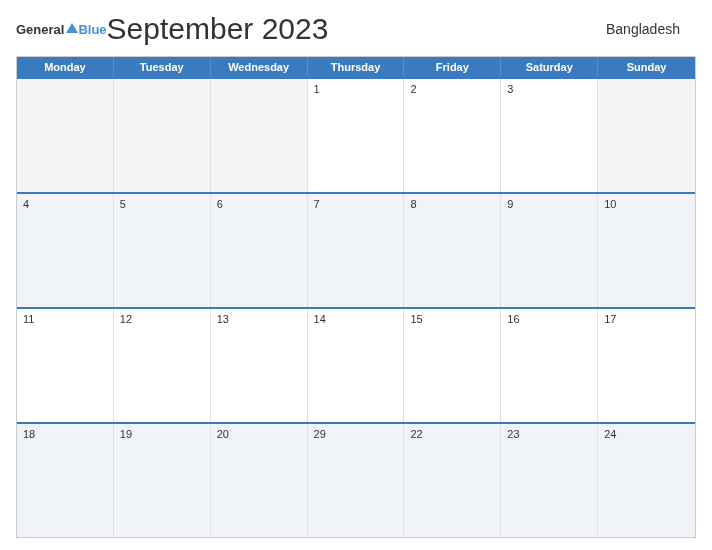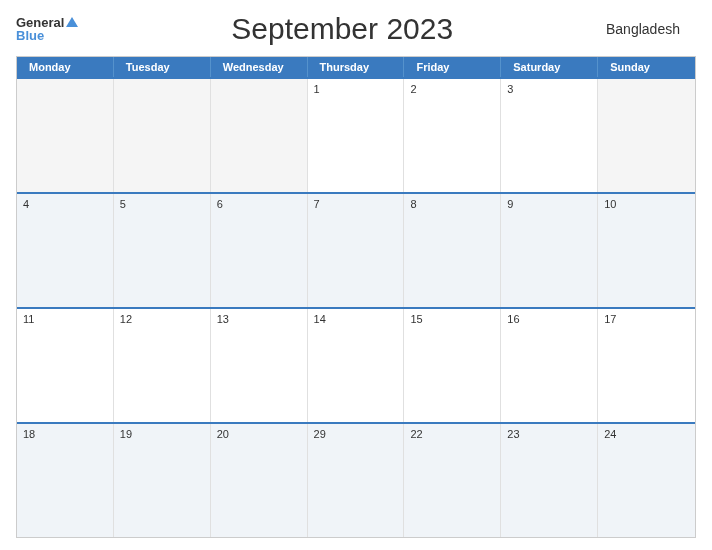--- a/index.html
+++ b/index.html
@@ -18,21 +18,21 @@
       flex-direction: column;
     }
     .header {
       display: flex;
       align-items: center;
       justify-content: space-between;
       margin-bottom: 10px;
     }
     .logo {
       display: flex;
-      flex-direction: column;
+      flex-direction: row;
       align-items: flex-start;
     }
     .logo-text-general {
       font-size: 13px;
       font-weight: bold;
       color: #333;
       line-height: 1;
     }
     .logo-text-blue {
       font-size: 13px;
@@ -49,21 +49,20 @@
       border-bottom: 10px solid #4a90d9;
       margin-left: 2px;
       vertical-align: middle;
       position: relative;
       top: -1px;
     }
     .title {
       font-size: 30px;
       font-weight: normal;
       color: #333;
-      text-align: center;
       flex: 1;
     }
     .country {
       font-size: 14px;
       color: #333;
       text-align: left;
       min-width: 90px;
     }
     .calendar {
       flex: 1;
@@ -74,21 +73,21 @@
     .cal-header-row {
       display: grid;
       grid-template-columns: repeat(7, 1fr);
       background-color: #3a7abf;
     }
     .cal-header-cell {
       color: #fff;
       font-size: 11px;
       font-weight: bold;
       padding: 4px 12px;
-      text-align: left;
+      text-align: center;
       border-right: 1px solid #5592cc;
     }
     .cal-header-cell:last-child {
       border-right: none;
     }
     .cal-body {
       display: flex;
       flex-direction: column;
       flex: 1;
     }

